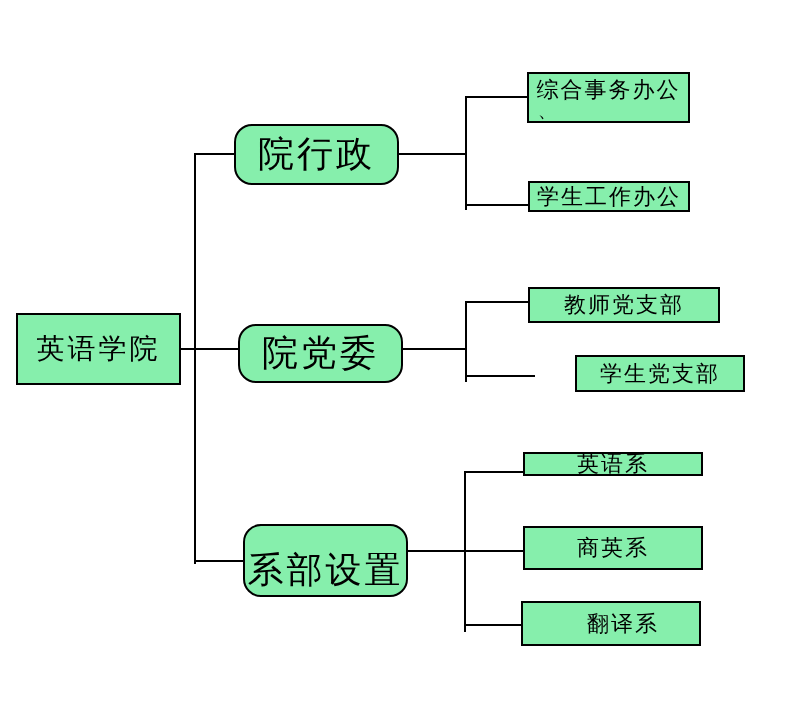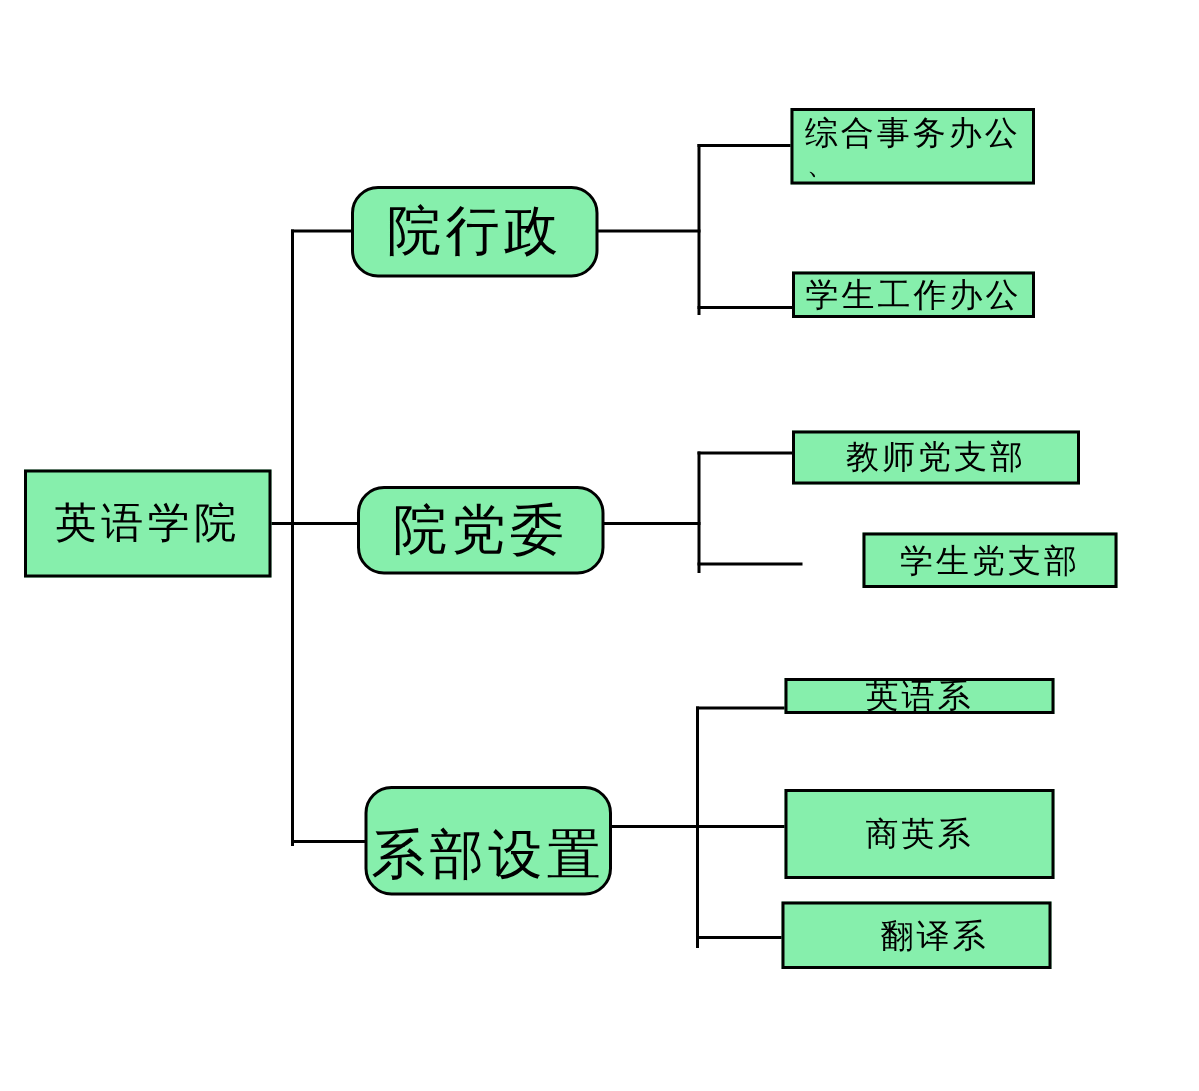--- a/index.html
+++ b/index.html
@@ -109,21 +109,21 @@
   </div>
 
   <div class="box lvl3" style="left:533px; top:355px; width:170px; height:37px;margin-left:42px;">
     <span>学生党支部</span>
   </div>
 
   <div class="box lvl3" style="left:523px; top:452px; width:180px; height:24px;">
     <span>英语系</span>
   </div>
 
-  <div class="box lvl3" style="left:523px; top:526px; width:180px; height:60px;">
+  <div class="box lvl3" style="left:523px; top:526px; width:180px; height:44px;">
     <span>商英系</span>
   </div>
 
   <div class="box lvl3" style="left:521px; top:601px; width:180px; height:45px;padding-left:24px;">
     <span>翻译系</span>
   </div>
 
 </div>
 
 </body></html>

